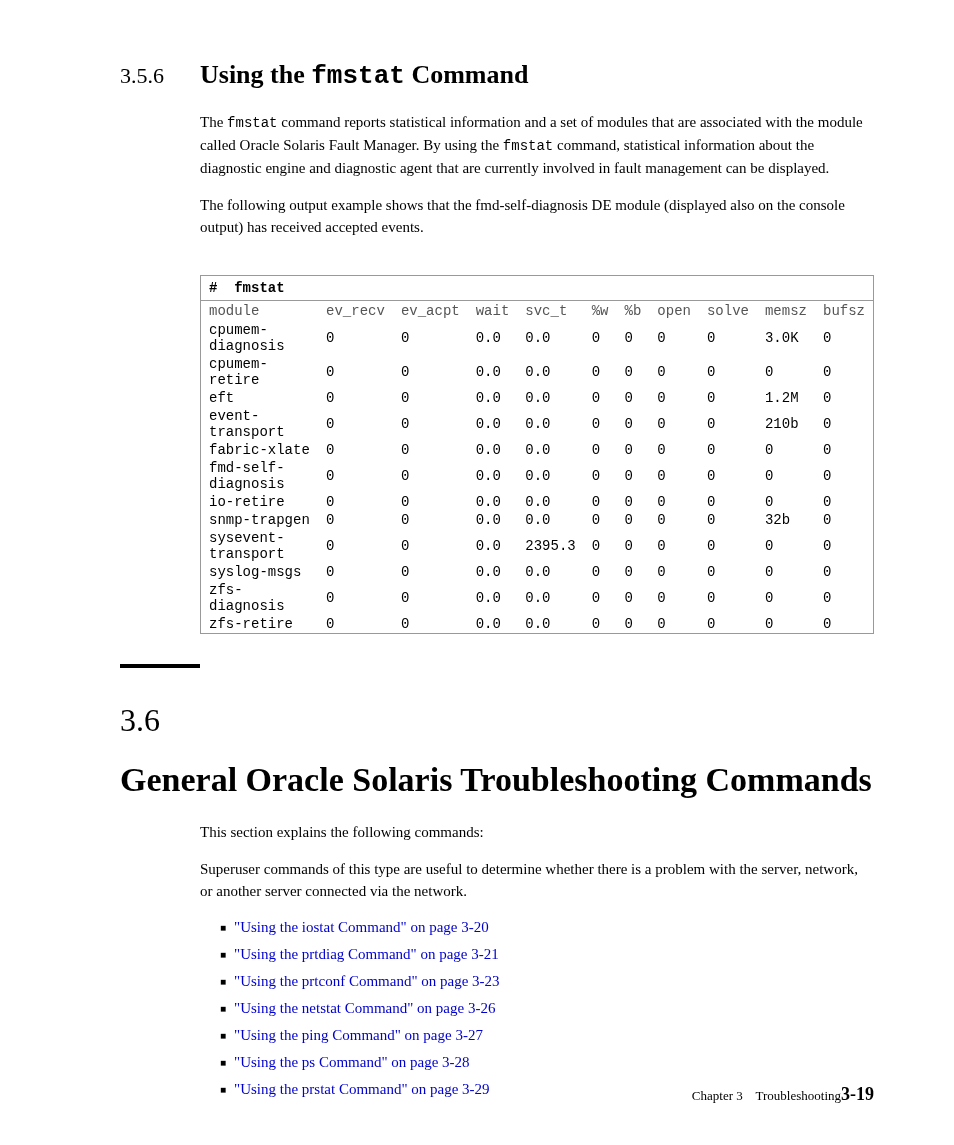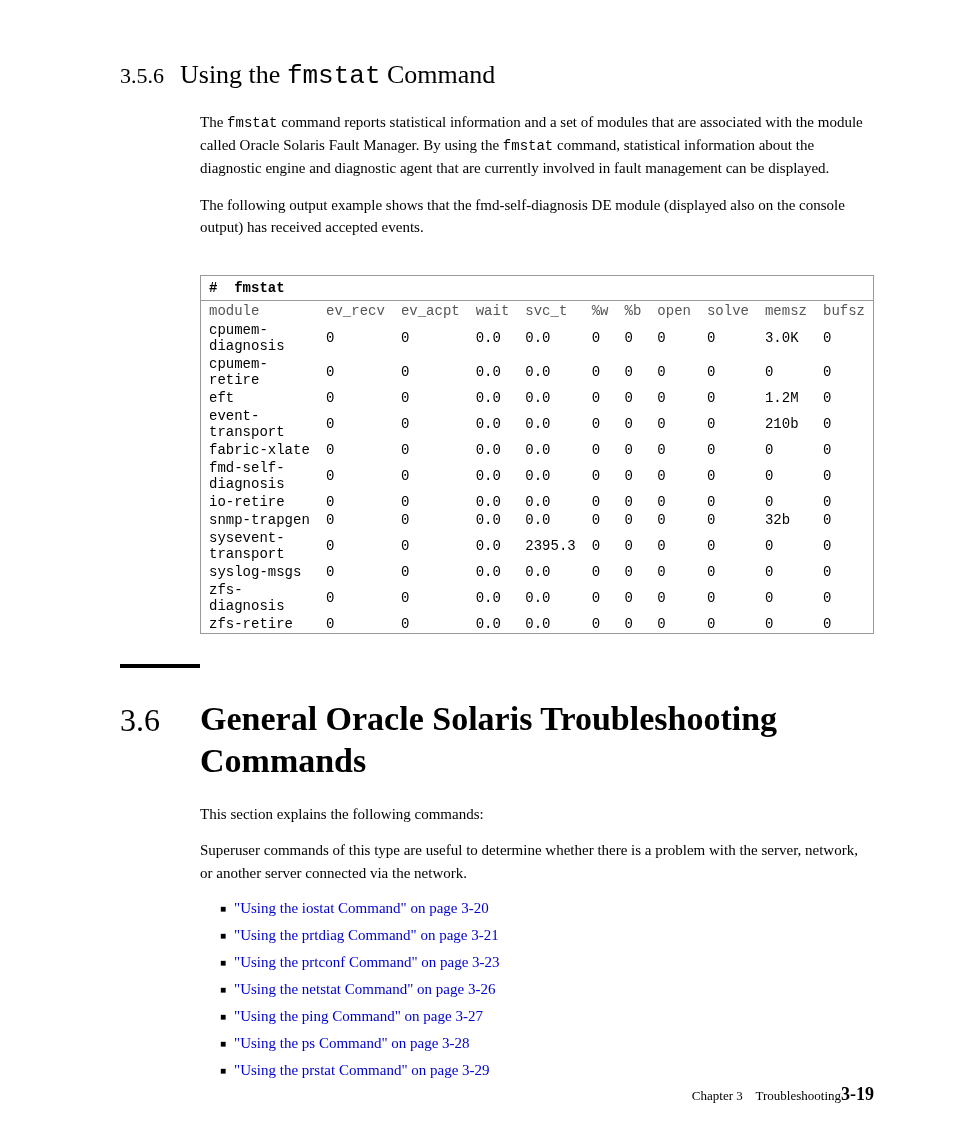--- a/index.html
+++ b/index.html
@@ -8,30 +8,31 @@
       font-family: "Times New Roman", Times, serif;
       font-size: 15px;
       color: #000000;
       width: 954px;
       min-height: 1145px;
       padding: 60px 80px 60px 120px;
     }
     .section-heading {
       display: flex;
       align-items: baseline;
+      gap: 20px;
       margin-bottom: 20px;
     }
     .section-number {
       font-size: 22px;
       font-weight: normal;
       min-width: 60px;
     }
     .section-title {
       font-size: 26px;
-      font-weight: normal;
+      font-weight: bold;
     }
     .section-title code {
       font-family: "Courier New", Courier, monospace;
       font-size: 26px;
     }
     .body-text {
       margin-left: 80px;
       margin-bottom: 14px;
       line-height: 1.5;
     }
@@ -65,20 +66,21 @@
       width: 80px;
       height: 4px;
       background: #000;
       margin: 30px 0 30px 0;
     }
     .section-36-heading {
       display: flex;
       align-items: flex-start;
       gap: 20px;
       margin-bottom: 20px;
+      flex-direction: column;
     }
     .section-36-number {
       font-size: 32px;
       font-weight: normal;
       min-width: 60px;
       padding-top: 4px;
     }
     .section-36-title {
       font-size: 34px;
       font-weight: bold;

